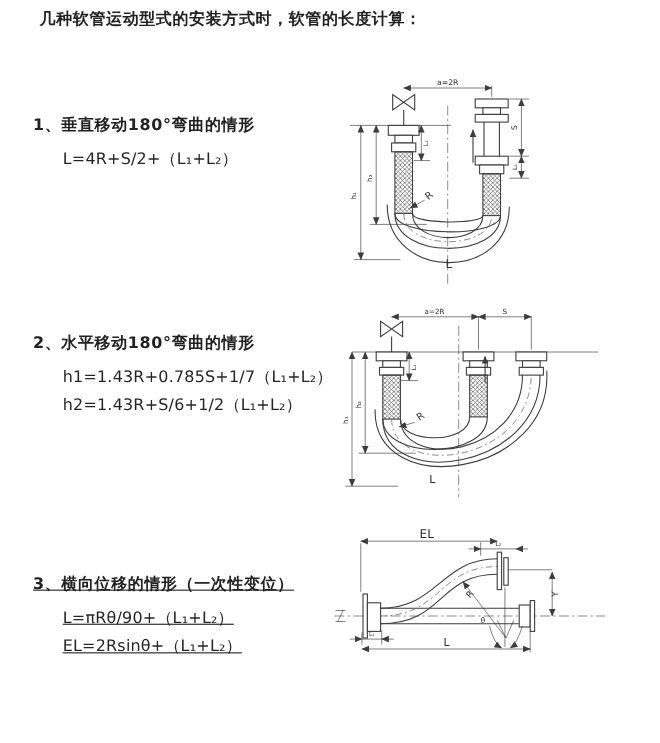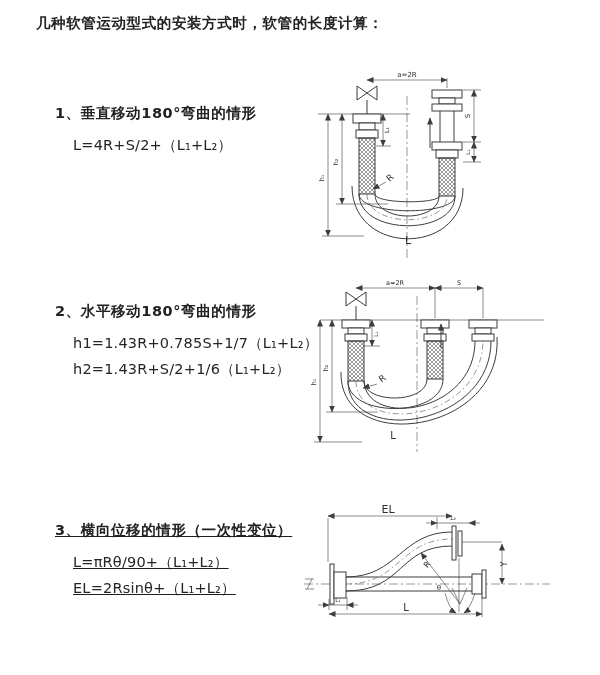--- a/index.html
+++ b/index.html
@@ -1,26 +1,26 @@
 <!DOCTYPE html>
 <html><head>
 <meta charset="utf-8">
 <style>
   html,body{margin:0;padding:0;}
   body{width:600px;height:675px;background:#ffffff;position:relative;
        font-family:"DejaVu Sans","Liberation Sans",sans-serif;color:#1e1e1e;overflow:hidden;}
   .page{position:absolute;inset:0;background:#fff;}
-  .doc-title{position:absolute;left:36px;top:14px;font-size:14.5px;font-weight:700;letter-spacing:.6px;color:#222;}
-  .section{position:absolute;left:55px;}
+  .doc-title{position:absolute;left:36px;top:8px;font-size:14.5px;font-weight:700;letter-spacing:.6px;color:#222;}
+  .section{position:absolute;left:30px;}
   .heading{font-size:14.5px;font-weight:700;letter-spacing:.6px;color:#222;}
-  .formulas{margin:9px 0 0 18px;}
+  .formulas{margin:9px 0 0 27px;}
   .formula{font-size:14.5px;line-height:26px;letter-spacing:.2px;color:#252525;font-weight:500;}
   #sec1{top:104px;} #sec2{top:302px;} #sec3{top:521px;text-decoration:underline;}
   .diag{position:absolute;}
-  #d1{left:312px;top:70px;} #d2{left:306px;top:280px;} #d3{left:298px;top:500px;}
+  #d1{left:312px;top:70px;} #d2{left:306px;top:280px;} #d3{left:298px;top:476px;}
   svg{display:block;}
   svg .ln{stroke:#3d3d3d;stroke-width:1;fill:none;}
   svg .x{stroke:#3d3d3d;stroke-width:.6;fill:none;}
   svg .cl{stroke:#6a6a6a;stroke-width:.7;fill:none;stroke-dasharray:9 3 2 3;}
   svg .hd{stroke:#6a6a6a;stroke-width:.7;fill:none;stroke-dasharray:6 3 1.5 3;}
   svg .fl{stroke:#3d3d3d;stroke-width:1;fill:#ffffff;}
   svg .br{stroke:#3d3d3d;stroke-width:1;fill:url(#braid);}
   svg text{fill:#2e2e2e;font-family:"DejaVu Sans","Liberation Sans",sans-serif;}
 </style>
 </head>
@@ -34,21 +34,21 @@
     <div class="heading">1、垂直移动180°弯曲的情形</div>
     <div class="formulas">
       <div class="formula">L=4R+S/2+（L₁+L₂）</div>
     </div>
   </div>
 
   <div class="section" id="sec2">
     <div class="heading">2、水平移动180°弯曲的情形</div>
     <div class="formulas">
       <div class="formula">h1=1.43R+0.785S+1/7（L₁+L₂）</div>
-      <div class="formula">h2=1.43R+S/2+1/6（L₁+L₂）</div>
+      <div class="formula">h2=1.43R+S/6+1/2（L₁+L₂）</div>
     </div>
   </div>
 
   <div class="section" id="sec3">
     <div class="heading">3、横向位移的情形（一次性变位）</div>
     <div class="formulas">
       <div class="formula">L=πRθ/90+（L₁+L₂）</div>
       <div class="formula">EL=2Rsinθ+（L₁+L₂）</div>
     </div>
   </div>

